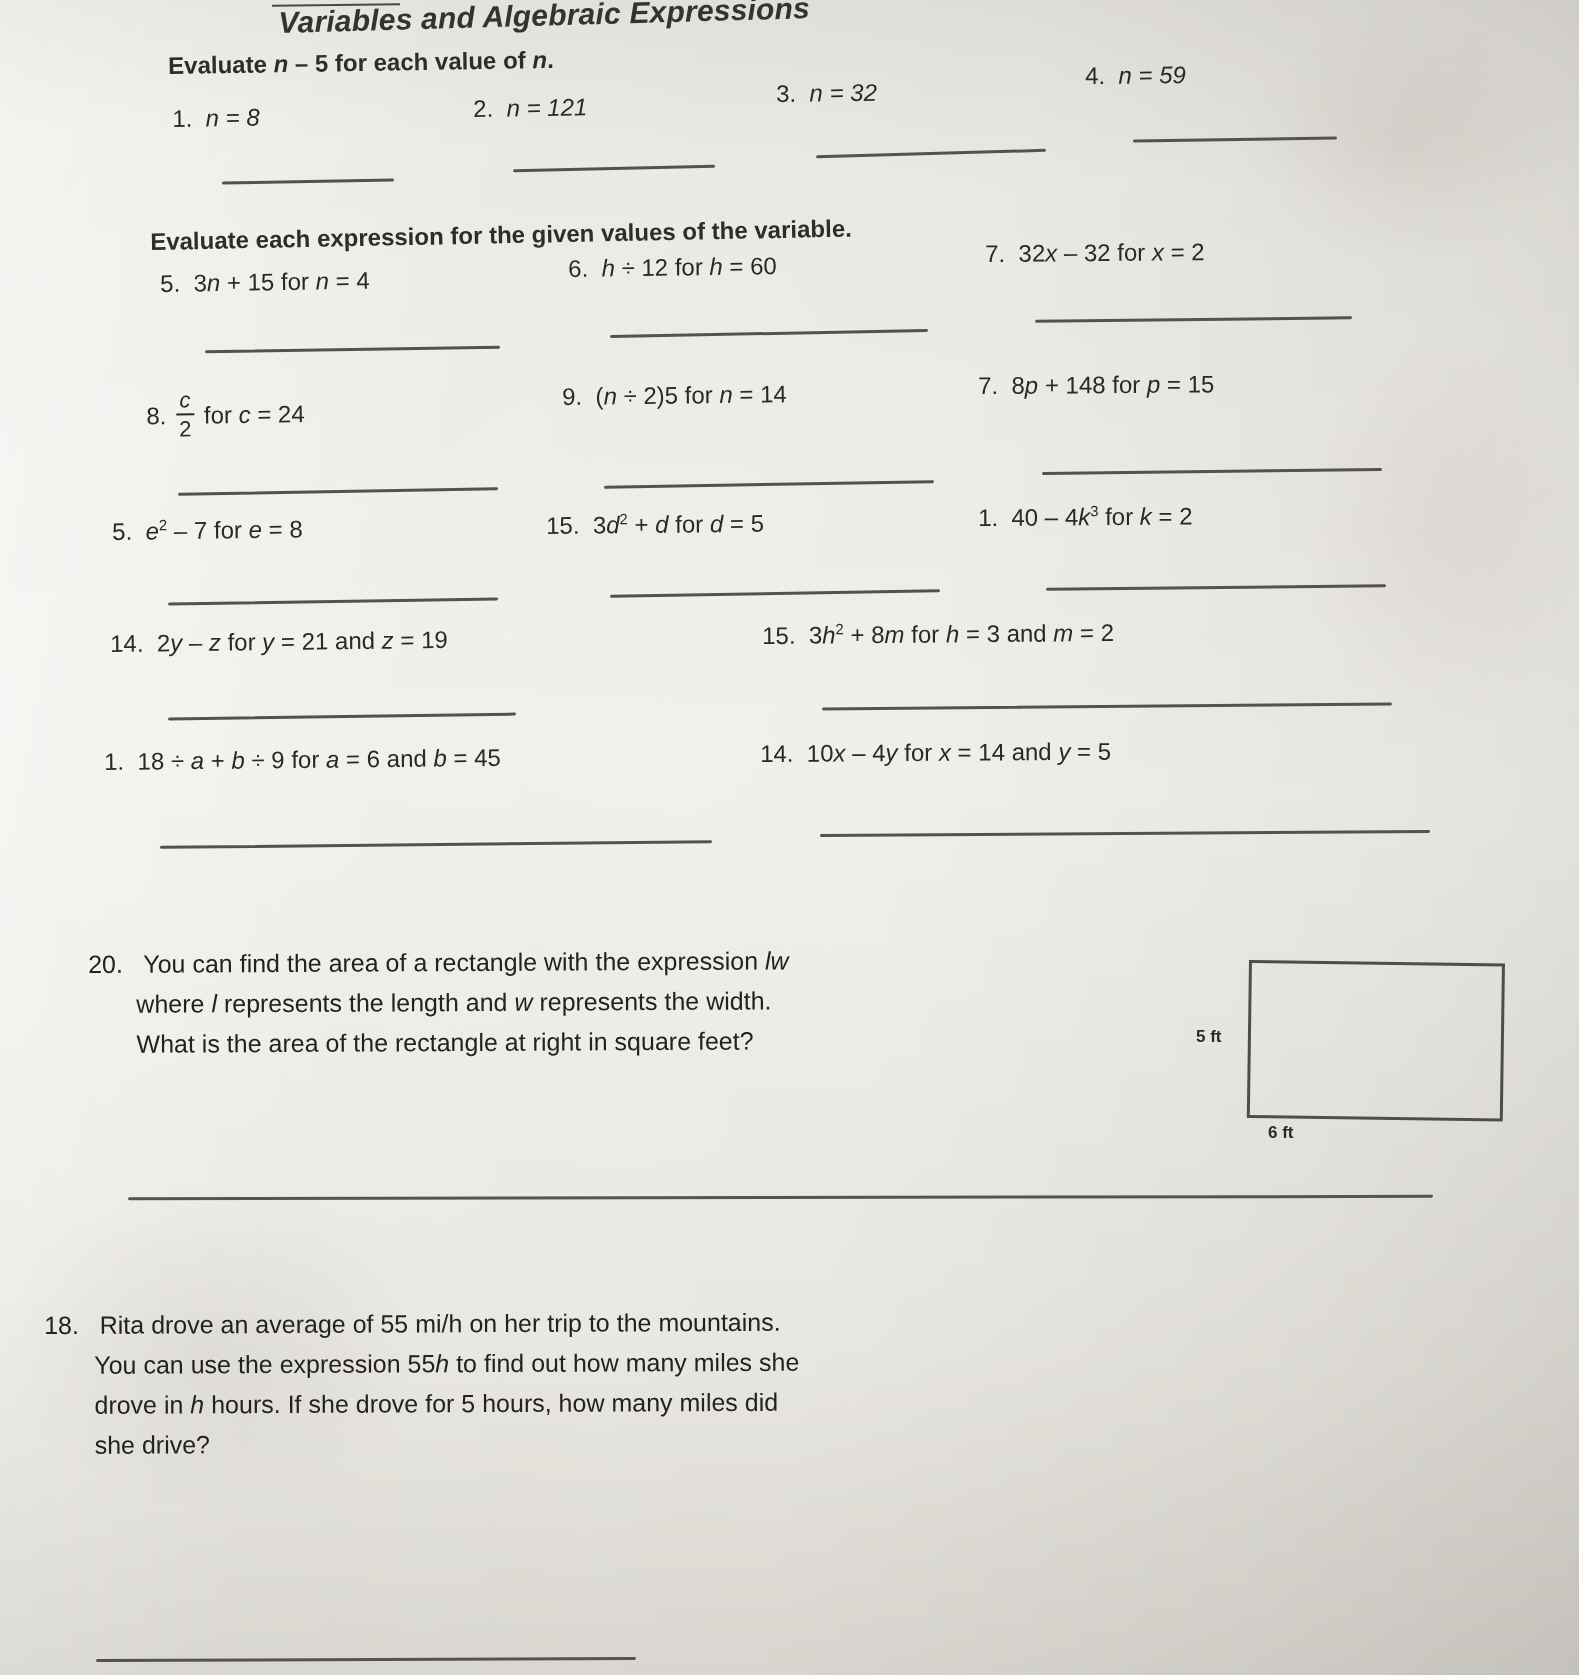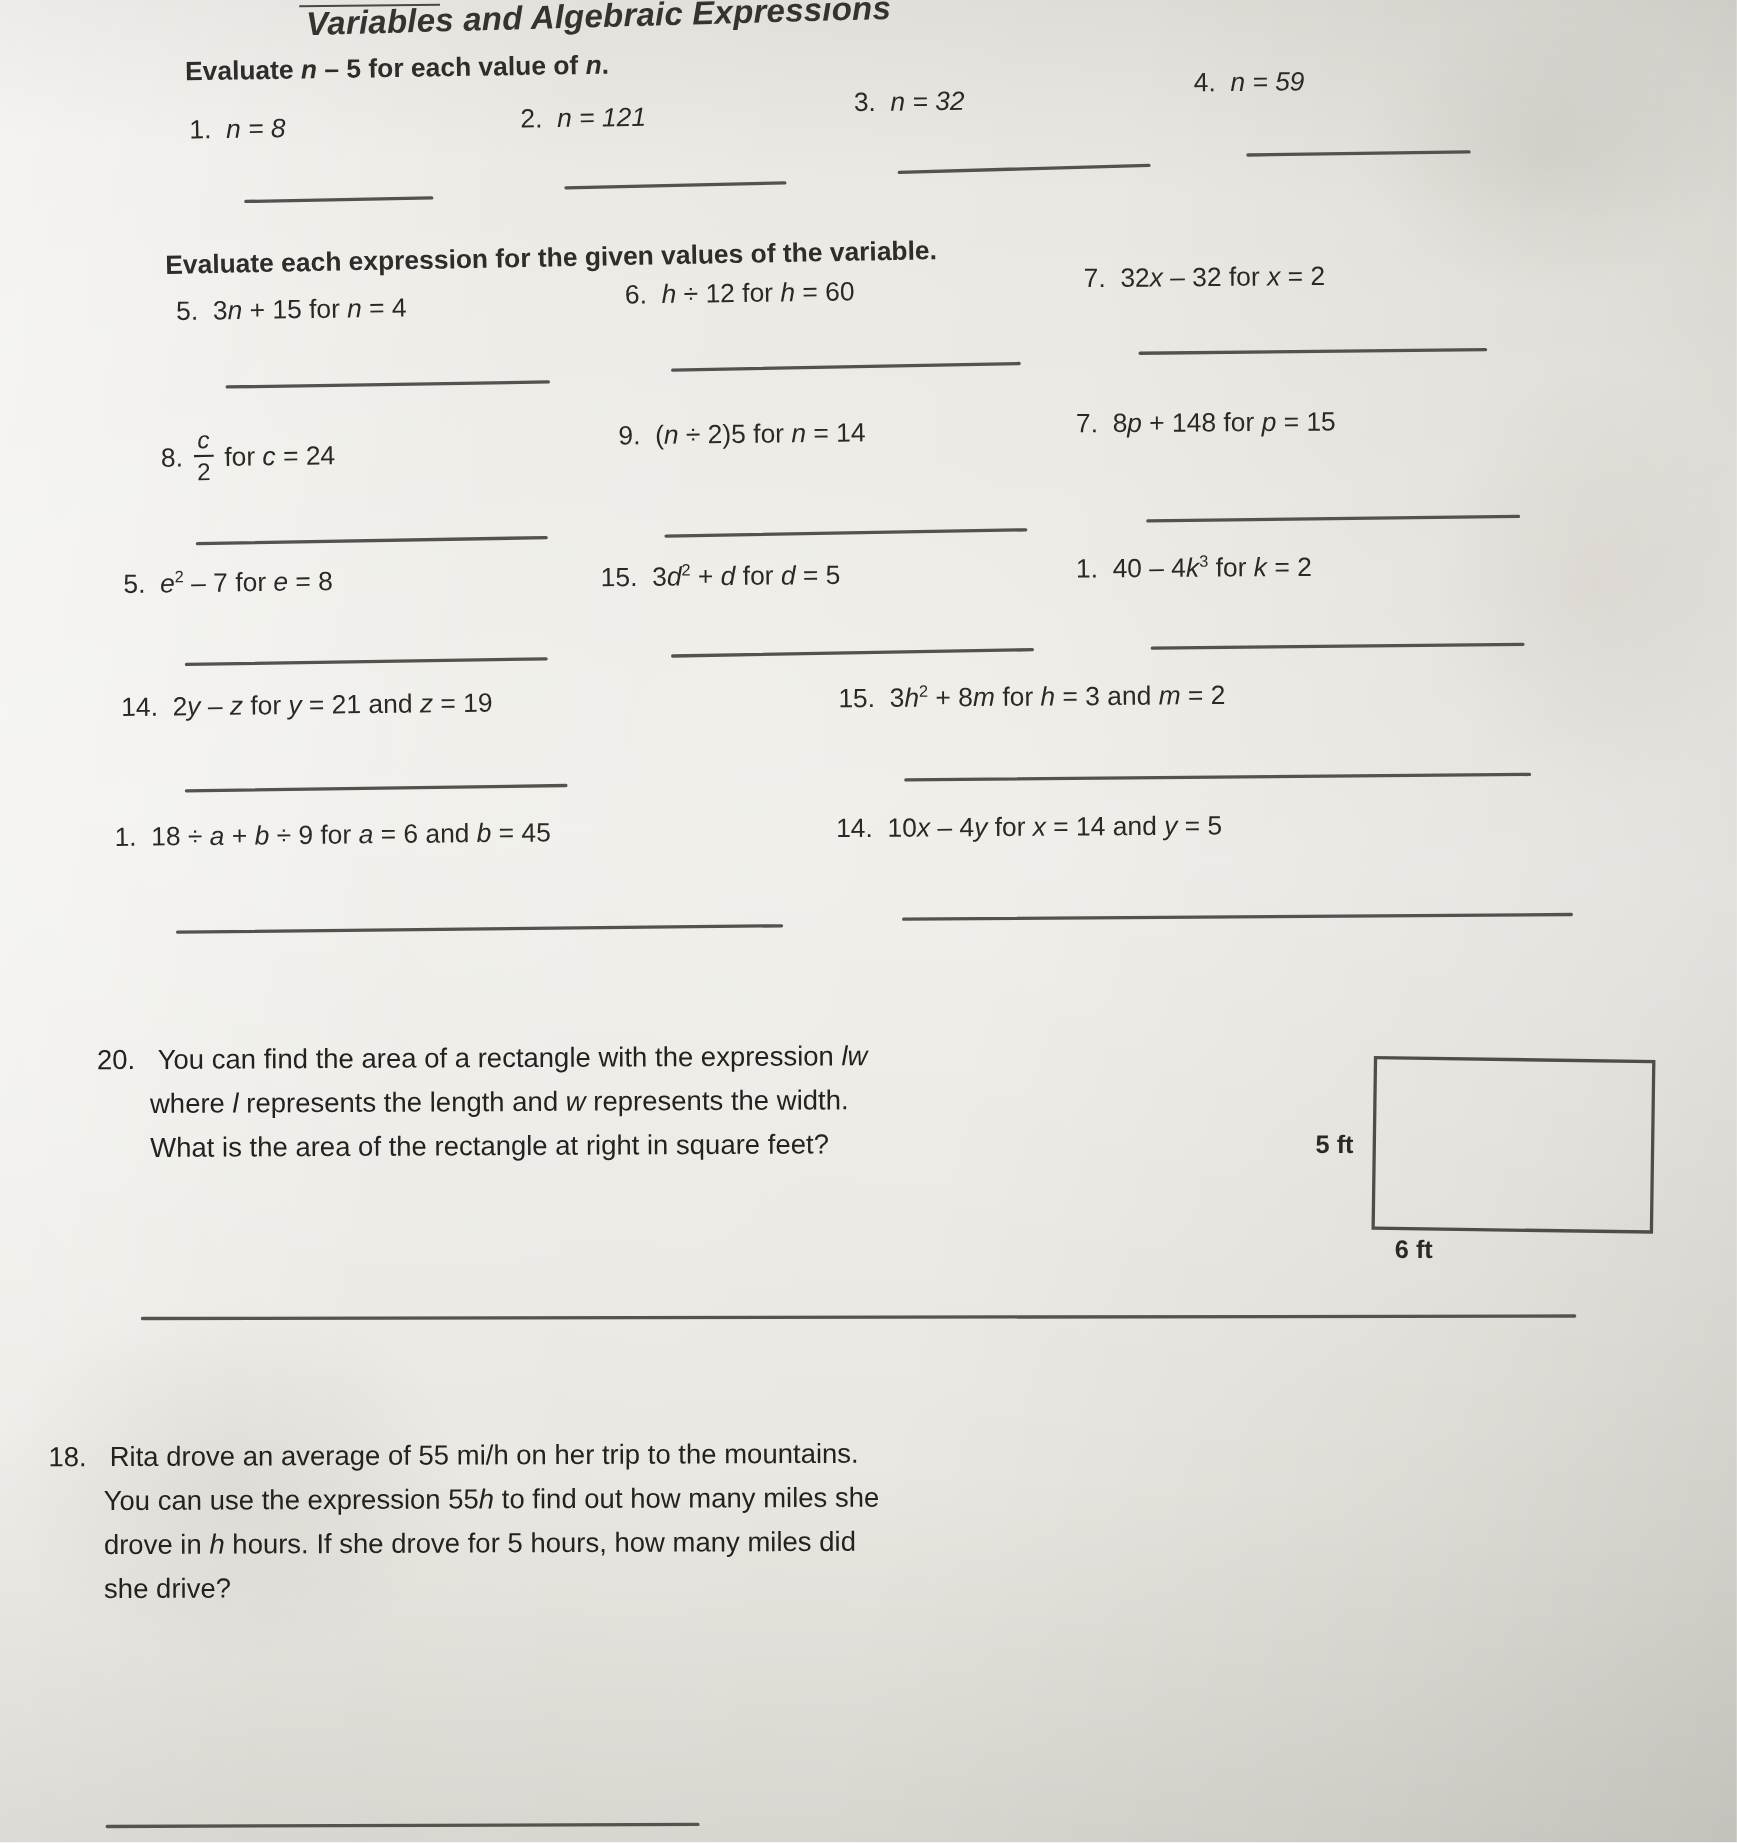--- a/index.html
+++ b/index.html
@@ -112,21 +112,21 @@
     border-radius: 2px;
   }
 
   
   .fig-rect {
     position: absolute;
     border: 3px solid #4f4d49;
   }
   .fig-label {
     position: absolute;
-    font-size: 23px;
+    font-size: 17px;
     font-weight: bold;
     color: #2b2926;
     white-space: nowrap;
   }
 
   .divider {
     position: absolute;
     height: 3px;
     background: #55534f;
     border-radius: 2px;

